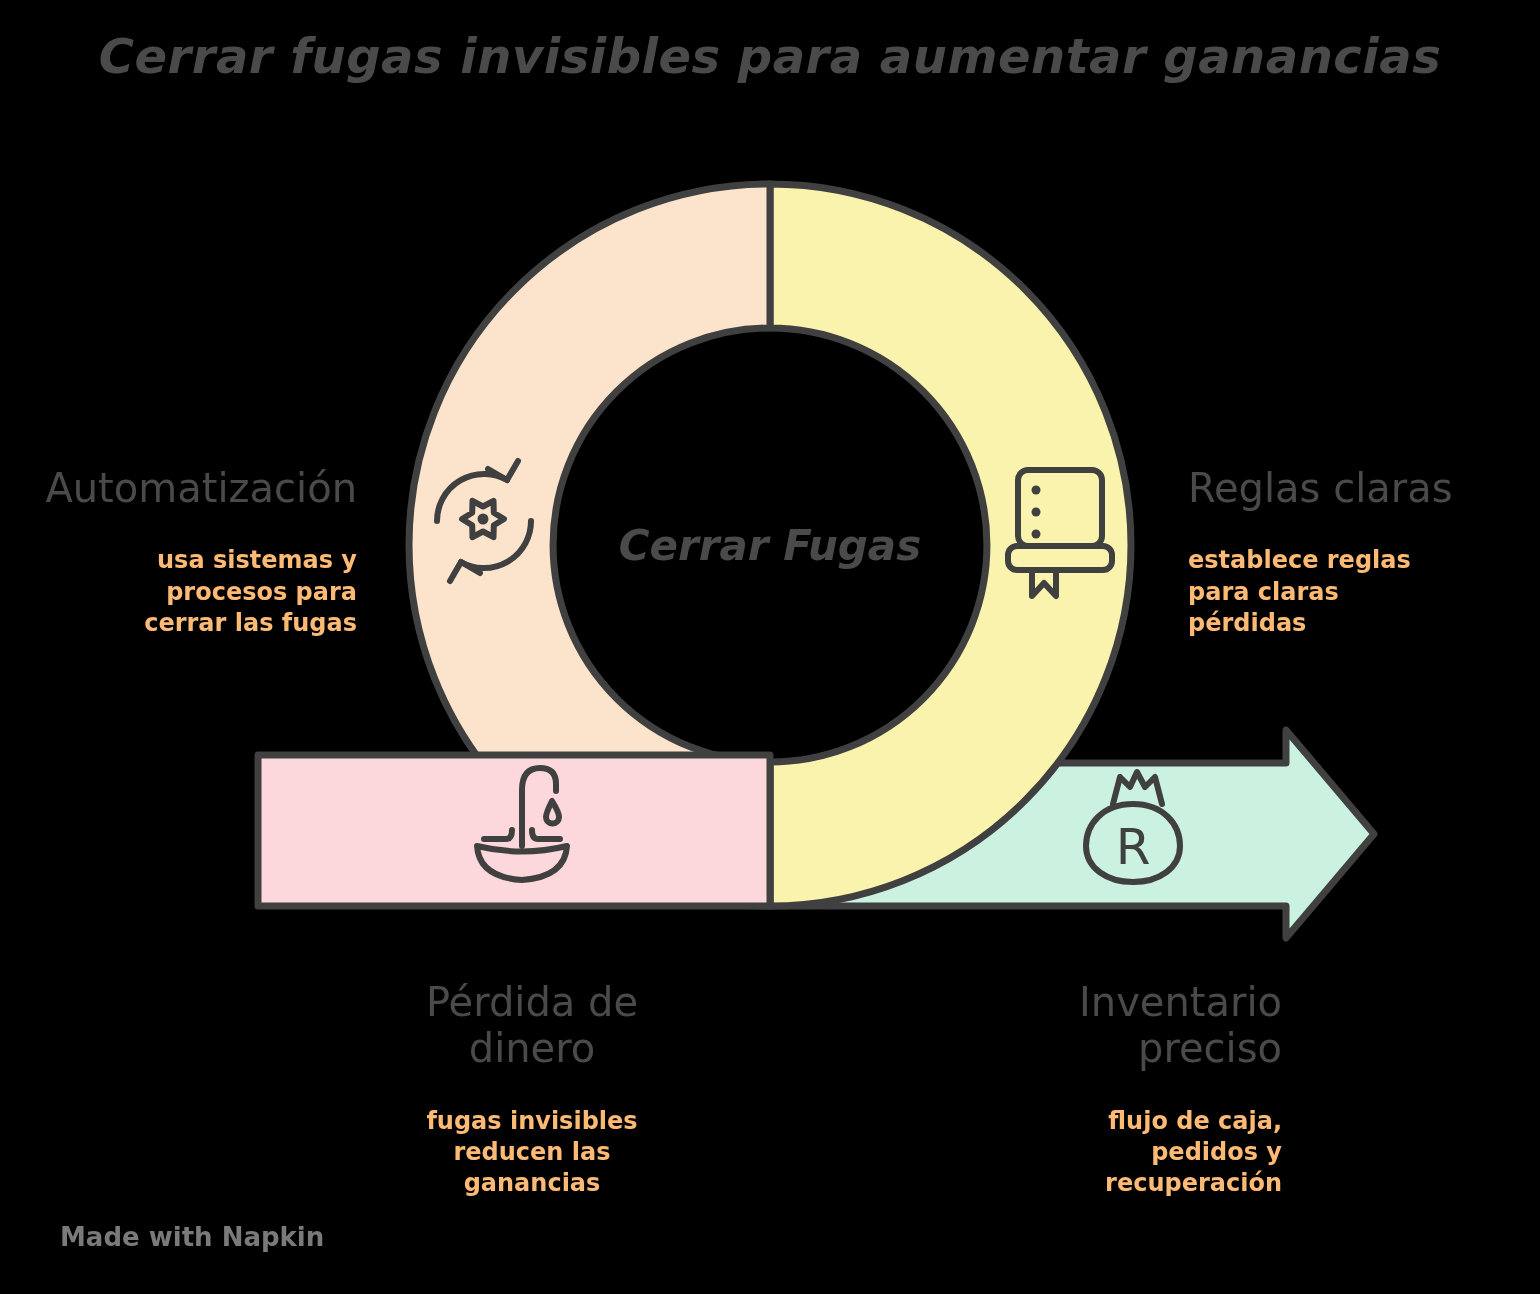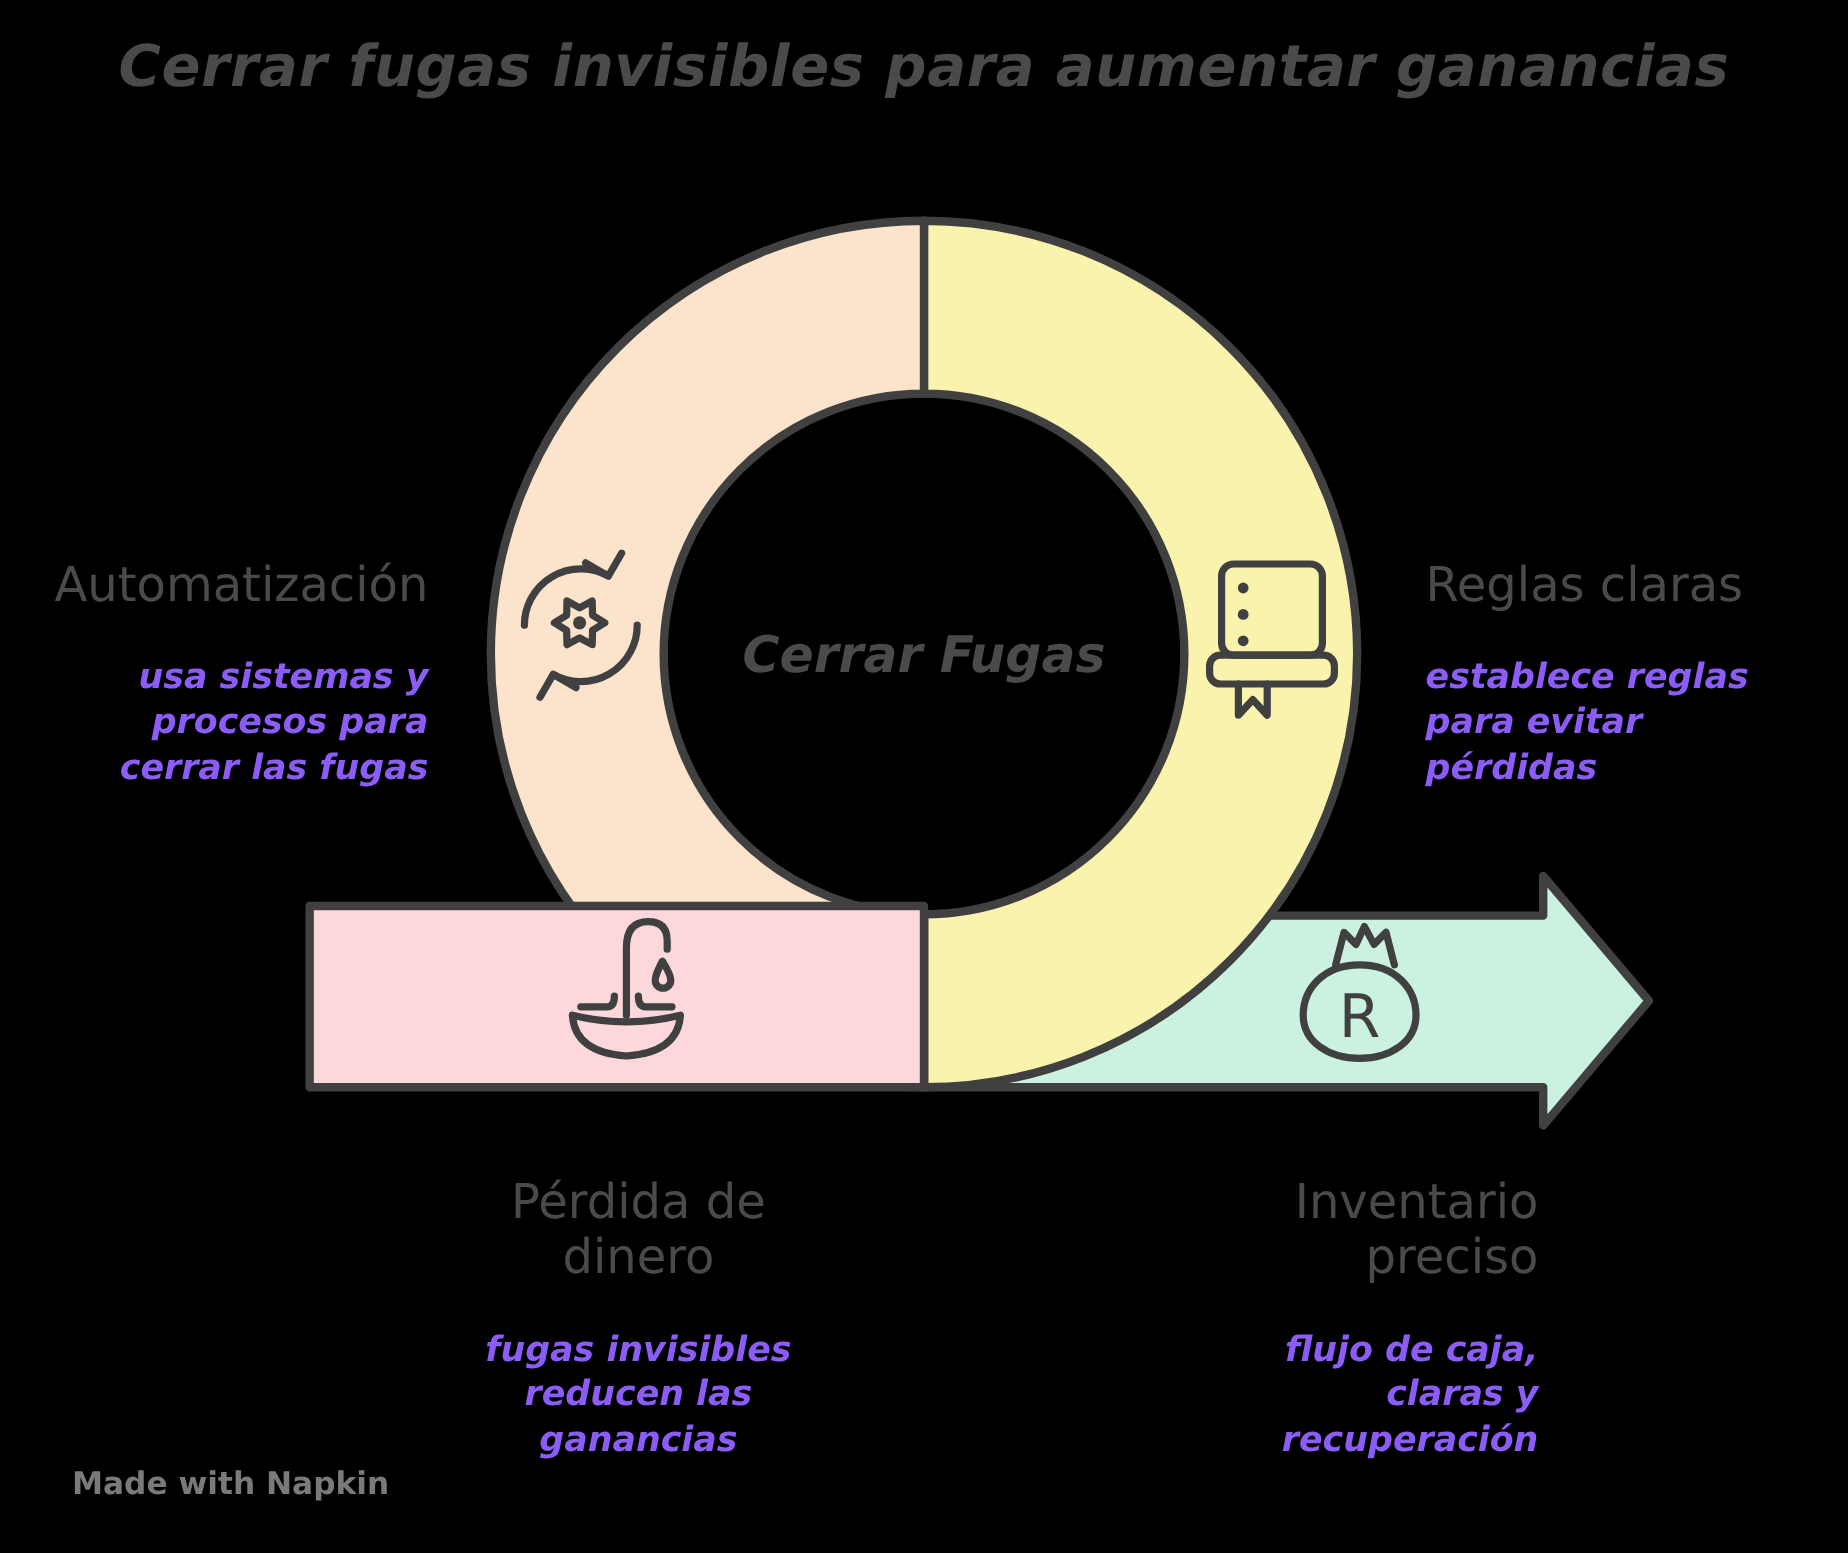--- a/index.html
+++ b/index.html
@@ -4,21 +4,21 @@
 <style>
   * { margin: 0; padding: 0; box-sizing: border-box; }
   html, body { width: 1540px; height: 1294px; background: #000; overflow: hidden; }
   body { font-family: "DejaVu Sans", "Liberation Sans", sans-serif; position: relative; }
   .stage { position: absolute; inset: 0; width: 1540px; height: 1294px; }
   svg.diagram { position: absolute; left: 0; top: 0; }
   .txt { position: absolute; color: #4a4a4a; white-space: pre-line; }
   .title { left: 0; right: 0; top: 28px; text-align: center; font-size: 48px; font-weight: bold; letter-spacing: 0.5px; font-style: italic; }
   .label { }
   .label .heading { font-size: 40px; font-weight: normal; line-height: 1.16; margin-bottom: 15px; }
-  .label .body { font-size: 29px; font-weight: 600; line-height: 1.3; color: #8b5cf6; font-style: italic; }
+  .label .body { font-size: 24px; font-weight: 600; line-height: 1.3; color: #fdba74; }
   .label-left { left: 37px; width: 320px; top: 446px; text-align: right; }
   .label-right { left: 1188px; width: 330px; top: 446px; text-align: left; }
   .label-bottom-left { left: 372px; width: 320px; top: 960px; text-align: center; }
   .label-bottom-right { left: 962px; width: 320px; top: 960px; text-align: right; }
   .center-label { left: 553px; top: 328px; width: 434px; height: 434px;
                   display: flex; align-items: center; justify-content: center;
                   font-size: 42px; font-weight: bold; text-align: center; font-style: italic; }
   .watermark { left: 60px; top: 1222px; font-size: 26px; font-weight: 600; color: #7a7a7a; white-space: nowrap; }
 </style>
 </head>
@@ -82,35 +82,35 @@
   <div class="txt label label-left">
     <div class="heading">Automatización</div>
     <div class="body">usa sistemas y
 procesos para
 cerrar las fugas</div>
   </div>
 
   <div class="txt label label-right">
     <div class="heading">Reglas claras</div>
     <div class="body">establece reglas
-para evitar
+para claras
 pérdidas</div>
   </div>
 
   <div class="txt label label-bottom-left">
     <div class="heading">Pérdida de
 dinero</div>
     <div class="body">fugas invisibles
 reducen las
 ganancias</div>
   </div>
 
   <div class="txt label label-bottom-right">
     <div class="heading">Inventario
 preciso</div>
     <div class="body">flujo de caja,
-claras y
+pedidos y
 recuperación</div>
   </div>
 
   <div class="txt watermark">Made with Napkin</div>
 
 </div>
 
 </body></html>

